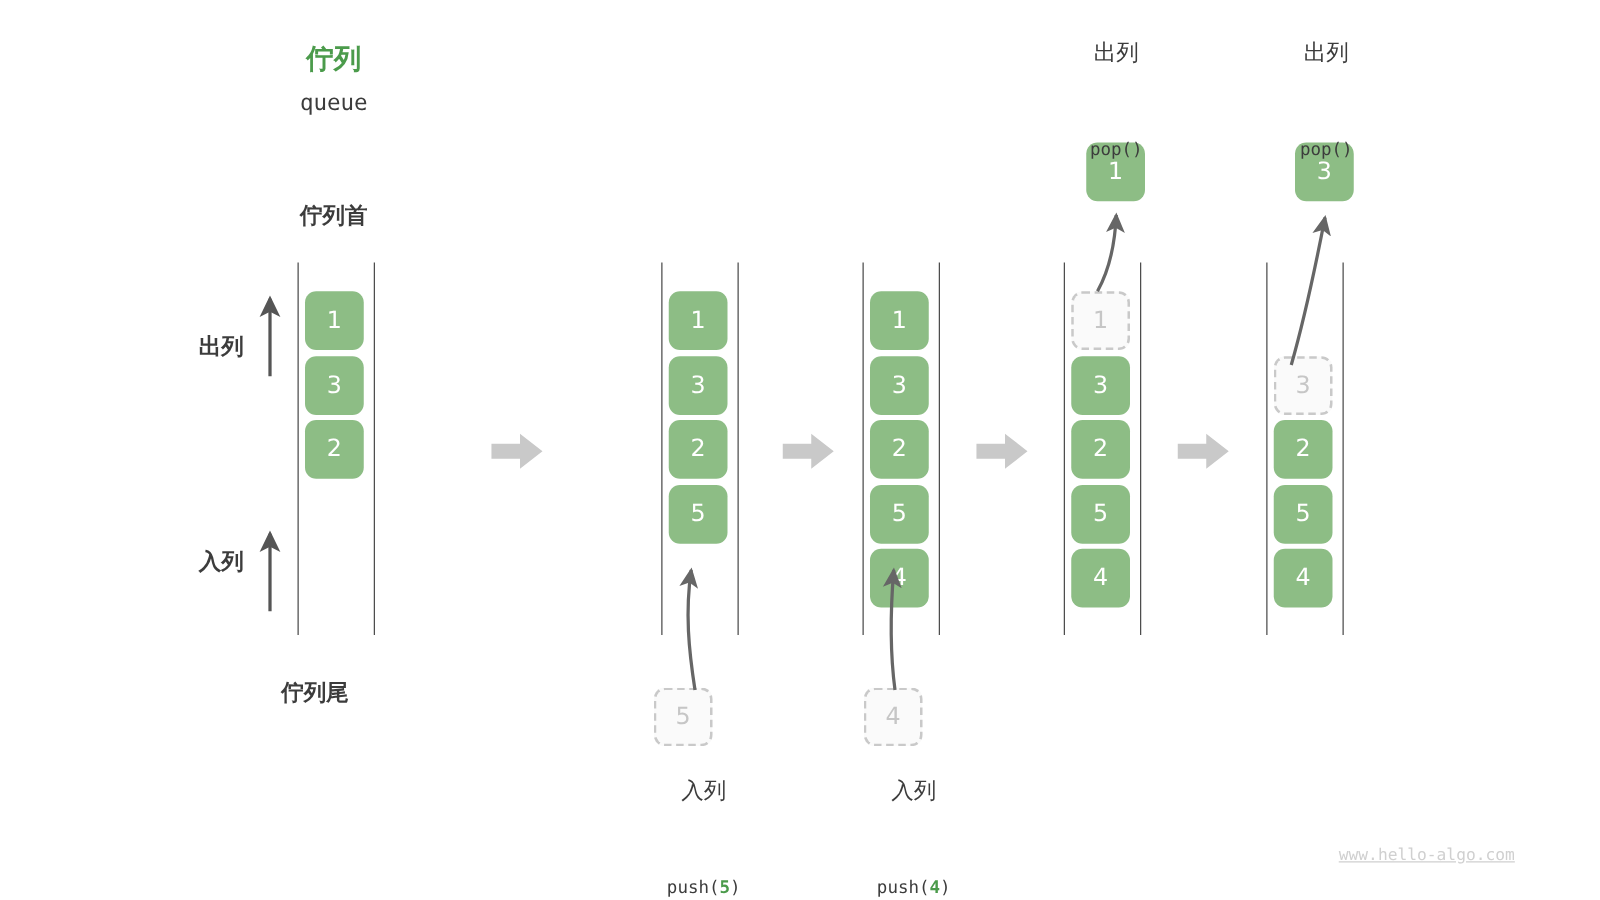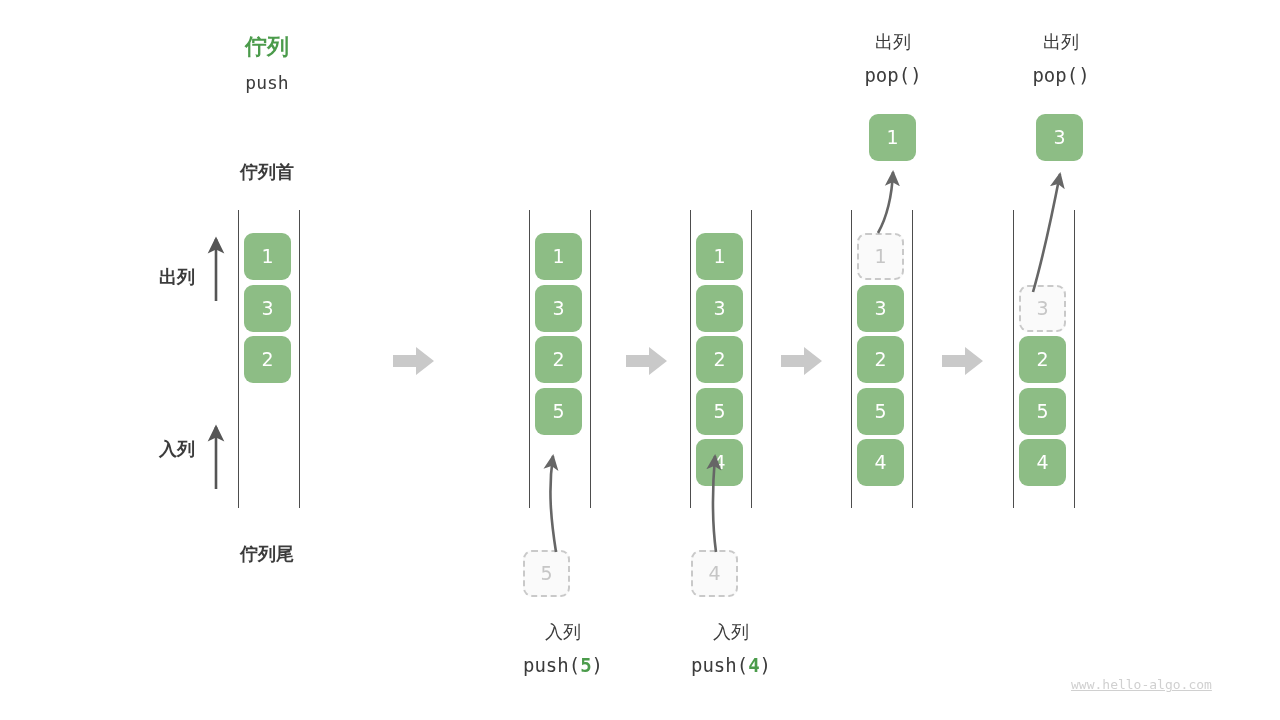--- a/index.html
+++ b/index.html
@@ -38,24 +38,25 @@
   .op-cn {
     position: absolute;
     font-size: 18px;
     color: #3c3c3c;
     white-space: nowrap;
     text-align: center;
   }
   .op-code {
     position: absolute;
     font-family: "DejaVu Sans Mono", "Liberation Mono", monospace;
-    font-size: 19px;
-    color: #3c3c3c;
-    white-space: nowrap;
-    text-align: center;
+    font-size: 14px;
+    color: #3c3c3c;
+    white-space: nowrap;
+    text-align: center;
+    margin-top: 48px;
   }
   .op-code .num { color: #4b9b4b; font-weight: bold; }
   .watermark {
     position: absolute;
     font-family: "DejaVu Sans Mono", "Liberation Mono", monospace;
     font-size: 13px;
     color: #d0d0d0;
     white-space: nowrap;
   }
 
@@ -91,24 +92,24 @@
     width: 1280px; height: 720px;
     pointer-events: none;
   }
 </style>
 </head>
 <body>
 
 <div id="stage">
 
   <div class="title-green" style="left:207px; top:32px; width:120px;">佇列</div>
-  <div class="title-sub" style="left:207px; top:72px; width:120px;">push</div>
+  <div class="title-sub" style="left:207px; top:72px; width:120px;">queue</div>
 
   <div class="side-label" style="left:207px; top:160px; width:120px;">佇列首</div>
-  <div class="side-label" style="left:207px; top:542px; width:120px;">佇列尾</div>
+  <div class="side-label" style="left:192px; top:542px; width:120px;">佇列尾</div>
 
   <div class="side-label" style="left:147px; top:265px; width:60px;">出列</div>
   <div class="side-label" style="left:147px; top:437px; width:60px;">入列</div>
 
   <div id="columns-layer">
       <div class="rail" style="left: 238px; top: 210px; height: 298px;"></div>
       <div class="rail" style="left: 299px; top: 210px; height: 298px;"></div>
       <div class="box solid" style="left: 244px; top: 233px;">1</div>
       <div class="box solid" style="left: 244px; top: 284.6px;">3</div>
       <div class="box solid" style="left: 244px; top: 336.2px;">2</div>

